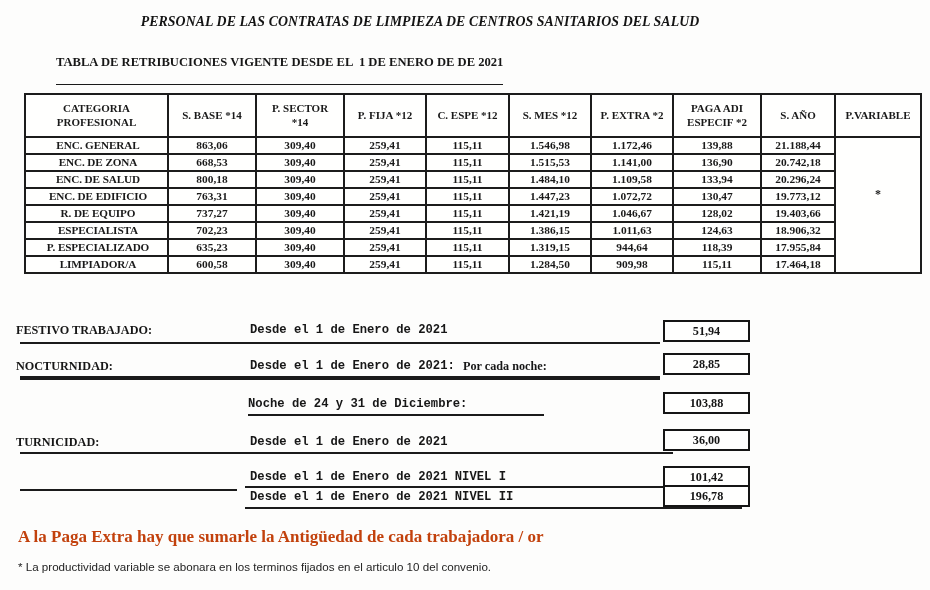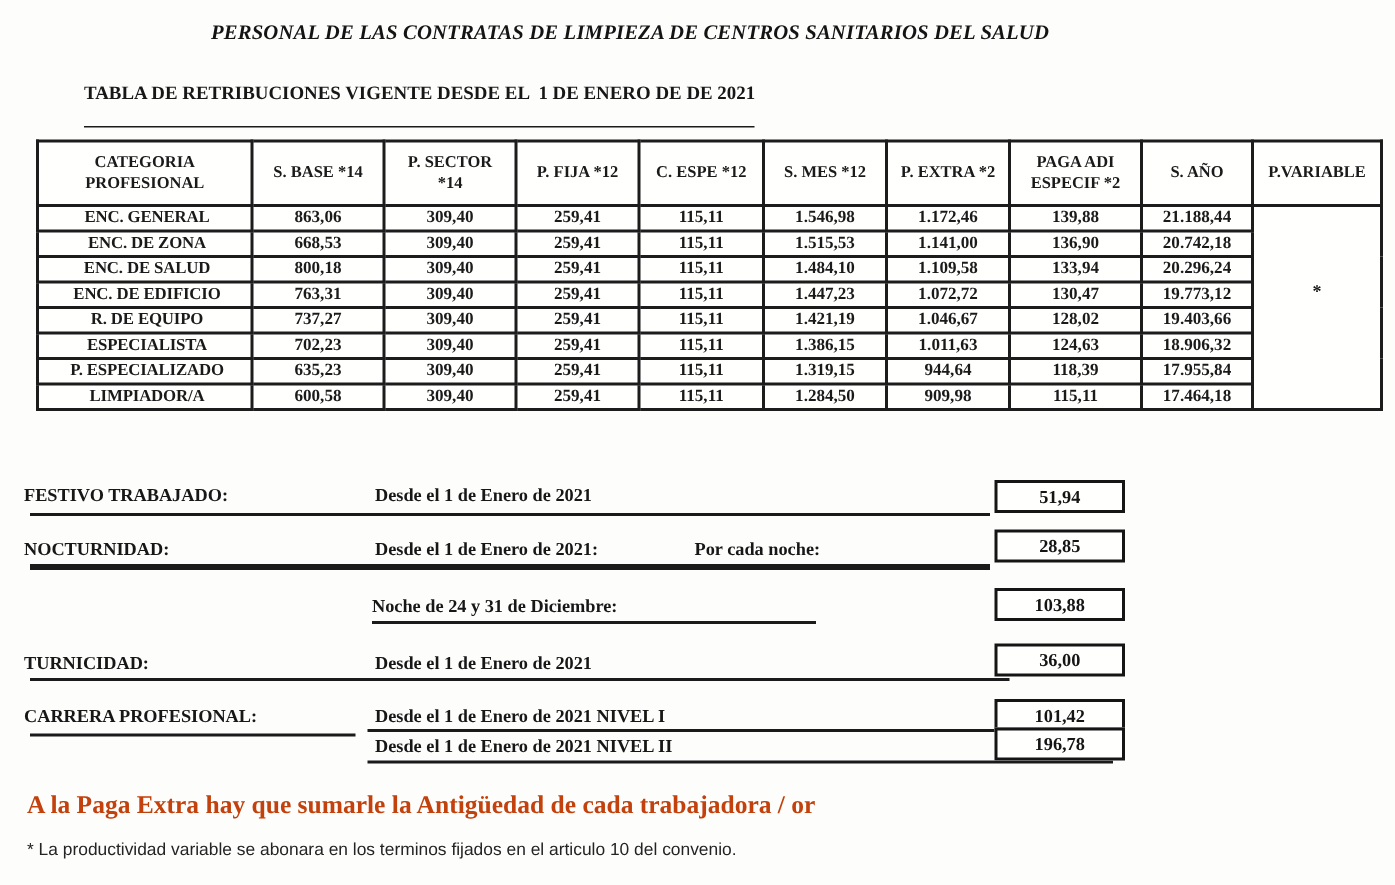--- a/index.html
+++ b/index.html
@@ -87,21 +87,21 @@
   }
 
   .allow-label, .allow-desc, .allow-extra {
     position: absolute;
     font-size: 12.2px;
     font-weight: 700;
     color: #171717;
     white-space: nowrap;
   }
   .allow-label { left: 16px; }
-  .allow-desc  { left: 250px; }
+  .allow-desc  { left: 250px; font-family: Liberation Mono, monospace; }
 
   .rule {
     position: absolute;
     background: #1b1b1b;
     height: 2px;
   }
   .rule-double {
     position: absolute;
     height: 2px;
     background: transparent;
@@ -285,21 +285,20 @@
 
   <div class="allow-desc" style="top:397px; left:248px">Noche de 24 y 31 de Diciembre:</div>
   <div class="rule" style="top:414px; left:248px; width:296px"></div>
   <div class="value-box" style="top:392px">103,88</div>
 
   <div class="allow-label" style="top:435px">TURNICIDAD:</div>
   <div class="allow-desc" style="top:435px">Desde el 1 de Enero de 2021</div>
   <div class="rule" style="top:452px; left:20px; width:653px"></div>
   <div class="value-box" style="top:429px">36,00</div>
 
-  <div class="allow-label" style="top:470px">CARRERA PROFESIONAL:</div>
   <div class="allow-desc" style="top:470px">Desde el 1 de Enero de 2021 NIVEL I</div>
   <div class="rule" style="top:489px; left:20px; width:217px"></div>
   <div class="rule" style="top:486px; left:245px; width:497px; height:1.5px"></div>
   <div class="value-box" style="top:466px; height:21px; line-height:18px">101,42</div>
 
   <div class="allow-desc" style="top:490px">Desde el 1 de Enero de 2021 NIVEL II</div>
   <div class="rule" style="top:507px; left:245px; width:497px"></div>
   <div class="value-box" style="top:485px; height:22px; line-height:19px">196,78</div>
 
   <div class="note-1">A la Paga Extra hay que sumarle la Antigüedad de cada trabajadora / or</div>

